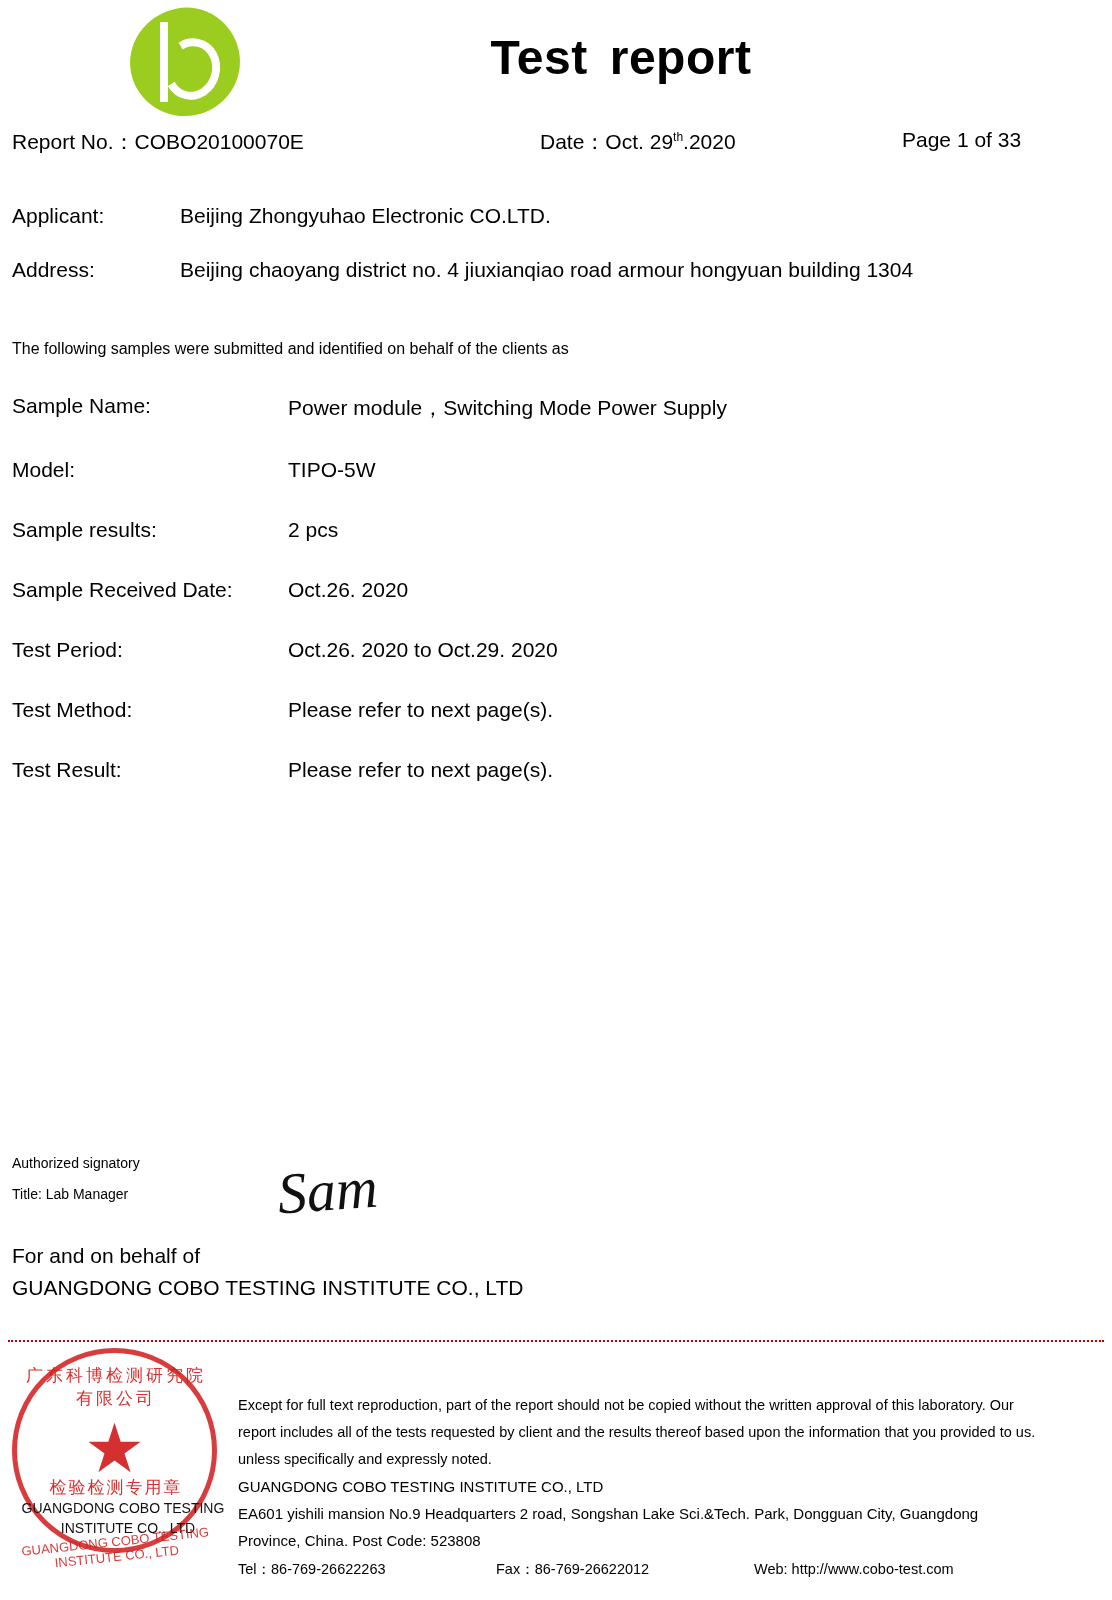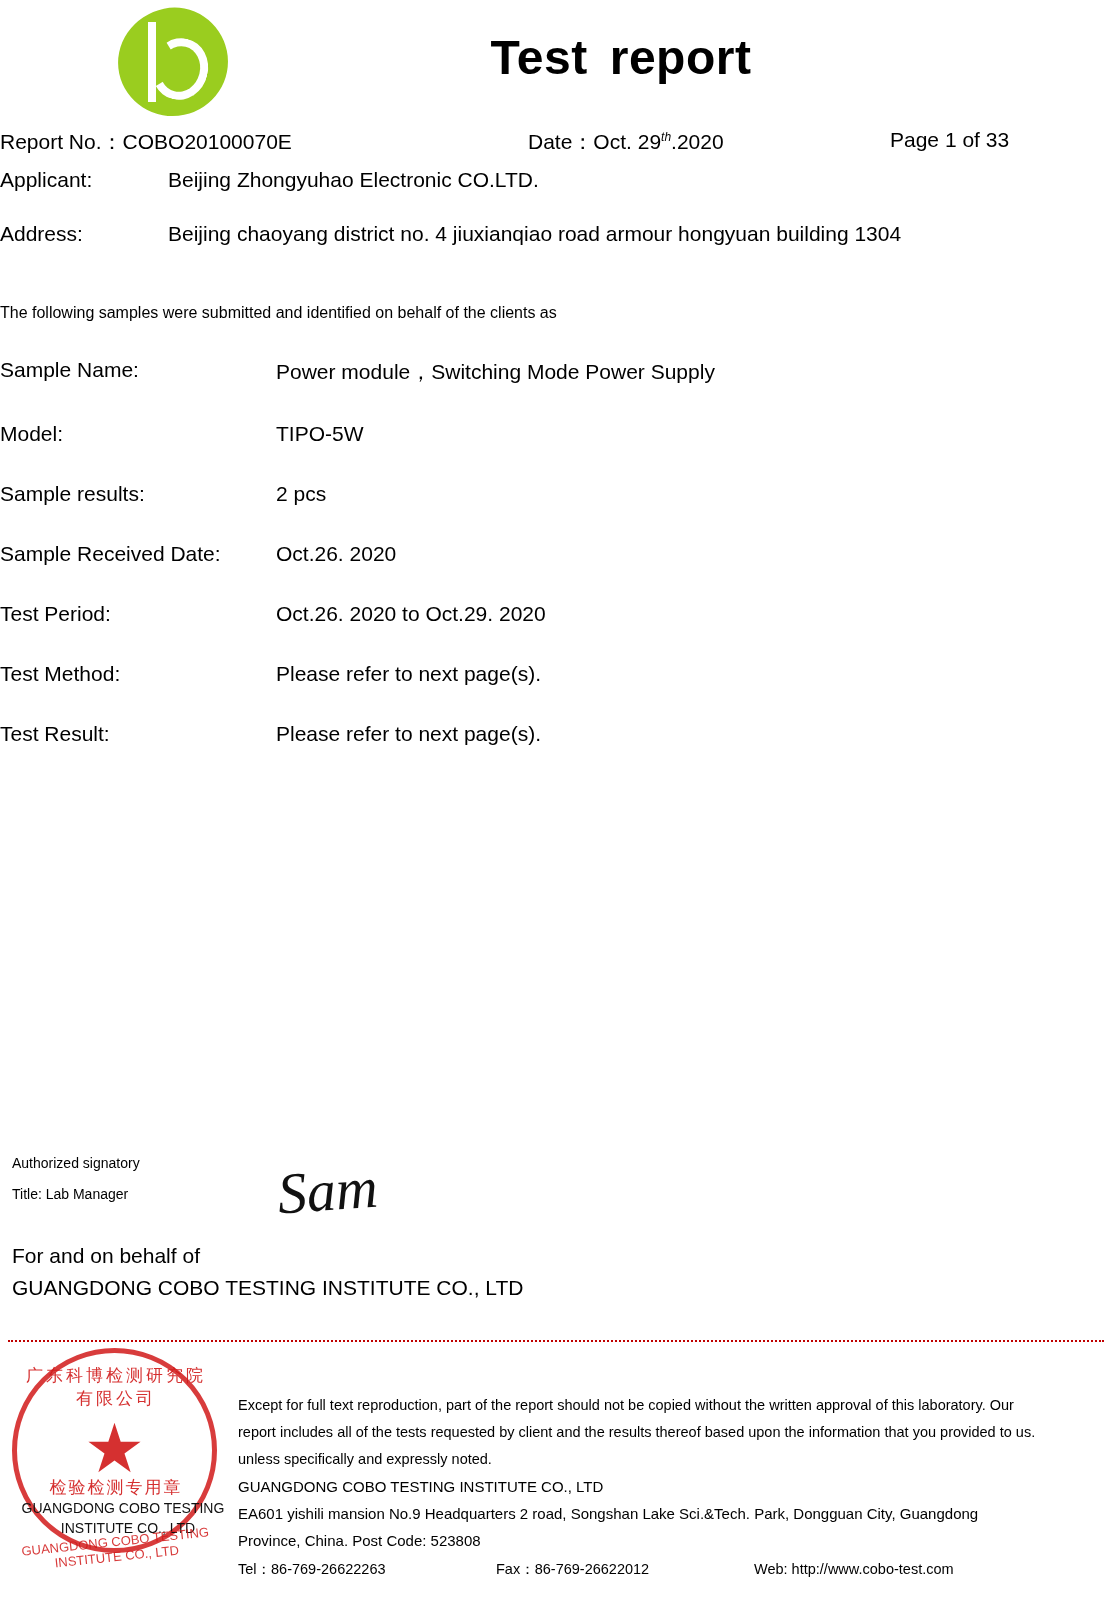--- a/index.html
+++ b/index.html
@@ -14,21 +14,21 @@
     font-family: "Liberation Sans", sans-serif;
     color: #000000;
     overflow: hidden;
   }
 
   .page {
     position: relative;
     width: 1112px;
     height: 1600px;
     box-sizing: border-box;
-    padding: 0 0;
+    padding: 0 12px;
   }
 
   
   .header {
     position: relative;
     height: 122px;
   }
   .logo {
     position: absolute;
     left: 118px;
@@ -85,24 +85,25 @@
   
   .report-line {
     position: relative;
     height: 40px;
     font-size: 21px;
     margin-top: 6px;
   }
   .report-line .rl-no { position: absolute; left: 0; top: 0; }
   .report-line .rl-date { position: absolute; left: 528px; top: 0; }
   .report-line .rl-page { position: absolute; left: 890px; top: 0; text-align: center; }
-  sup { font-size: 12px; vertical-align: super; font-style: italic; }
+  sup { font-size: 12px; vertical-align: super; }
 
   
   .info {
+    margin-top: 36px;
     font-size: 21px;
   }
   .info-row {
     display: flex;
     margin-bottom: 30px;
   }
   .info-row .lbl {
     width: 168px;
     flex: 0 0 168px;
   }

